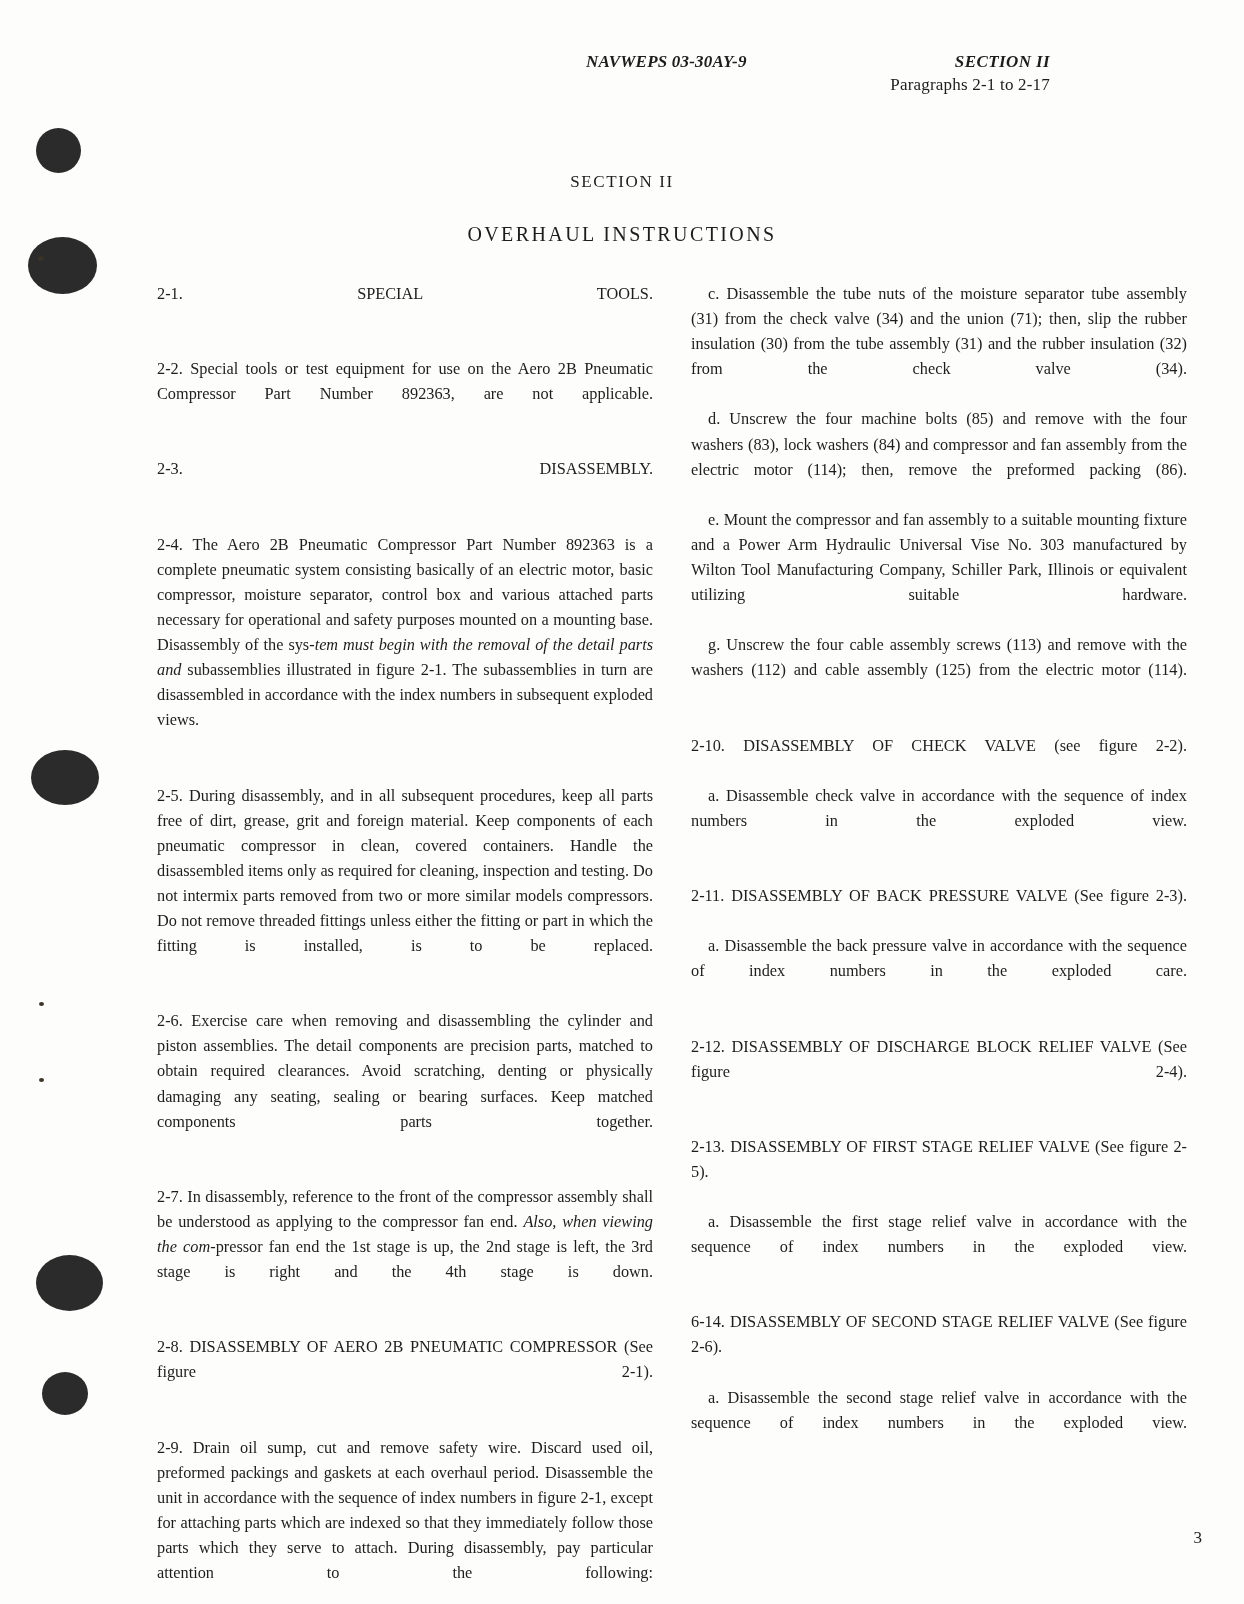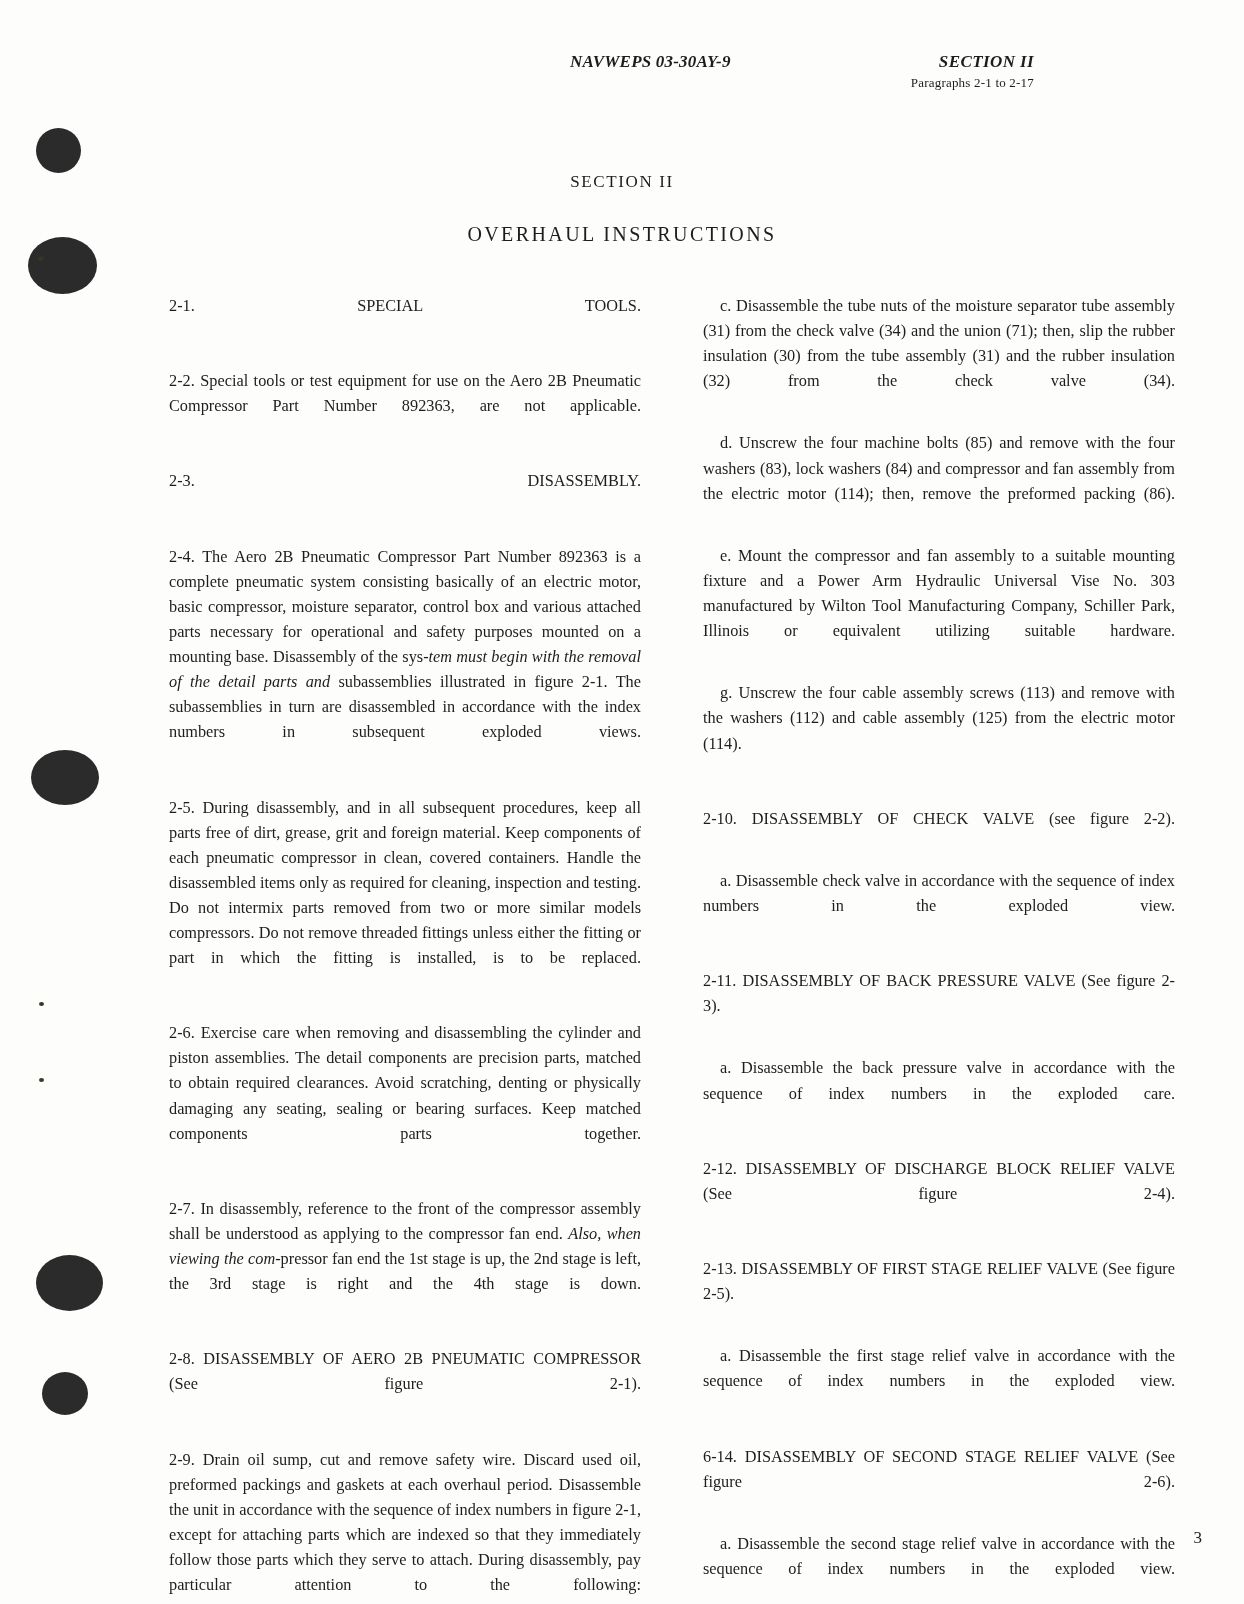--- a/index.html
+++ b/index.html
@@ -28,21 +28,21 @@
     position: absolute;
     background: #3a3327;
     border-radius: 50%;
     pointer-events: none;
   }
 
   
   .runhead {
     position: absolute;
     top: 52px;
-    left: 0;
+    left: 16px;
     width: 1076px;
     height: 60px;
   }
   .runhead-left {
     position: absolute;
     left: 570px;
     top: 0;
     font-style: italic;
     font-weight: bold;
     font-size: 17px;
@@ -56,21 +56,21 @@
     text-align: right;
     white-space: nowrap;
   }
   .runhead-section {
     font-style: italic;
     font-weight: bold;
     font-size: 17px;
     letter-spacing: 0.4px;
   }
   .runhead-paras {
-    font-size: 13px;
+    font-size: 17px;
     margin-top: 3px;
     letter-spacing: 0.2px;
   }
 
   
   .title-block {
     position: absolute;
     top: 172px;
     left: 0;
     width: 1244px;
@@ -97,21 +97,21 @@
     position: absolute;
     top: 0;
     width: 496px;
     font-size: 16.3px;
     line-height: 25.1px;
   }
   .col-left  { left: 157px; }
   .col-right { left: 691px; }
 
   p {
-    margin: 12px;
+    margin: 0;
     text-align: justify;
     text-justify: inter-word;
     hyphens: none;
   }
   p.gap      { margin-top: 25px; }
   p.tight    { margin-top: 0; }
   p.indent   { text-indent: 17px; }
   .ital      { font-style: italic; }
 
   

